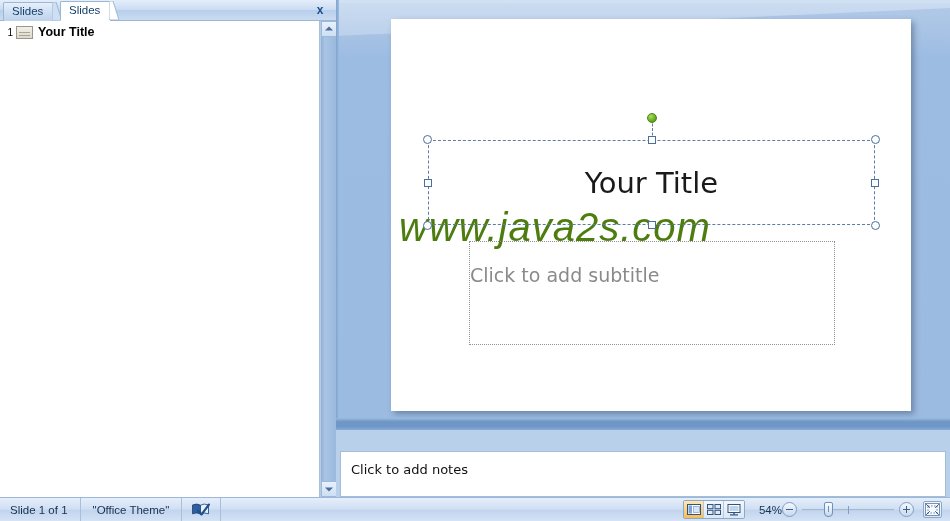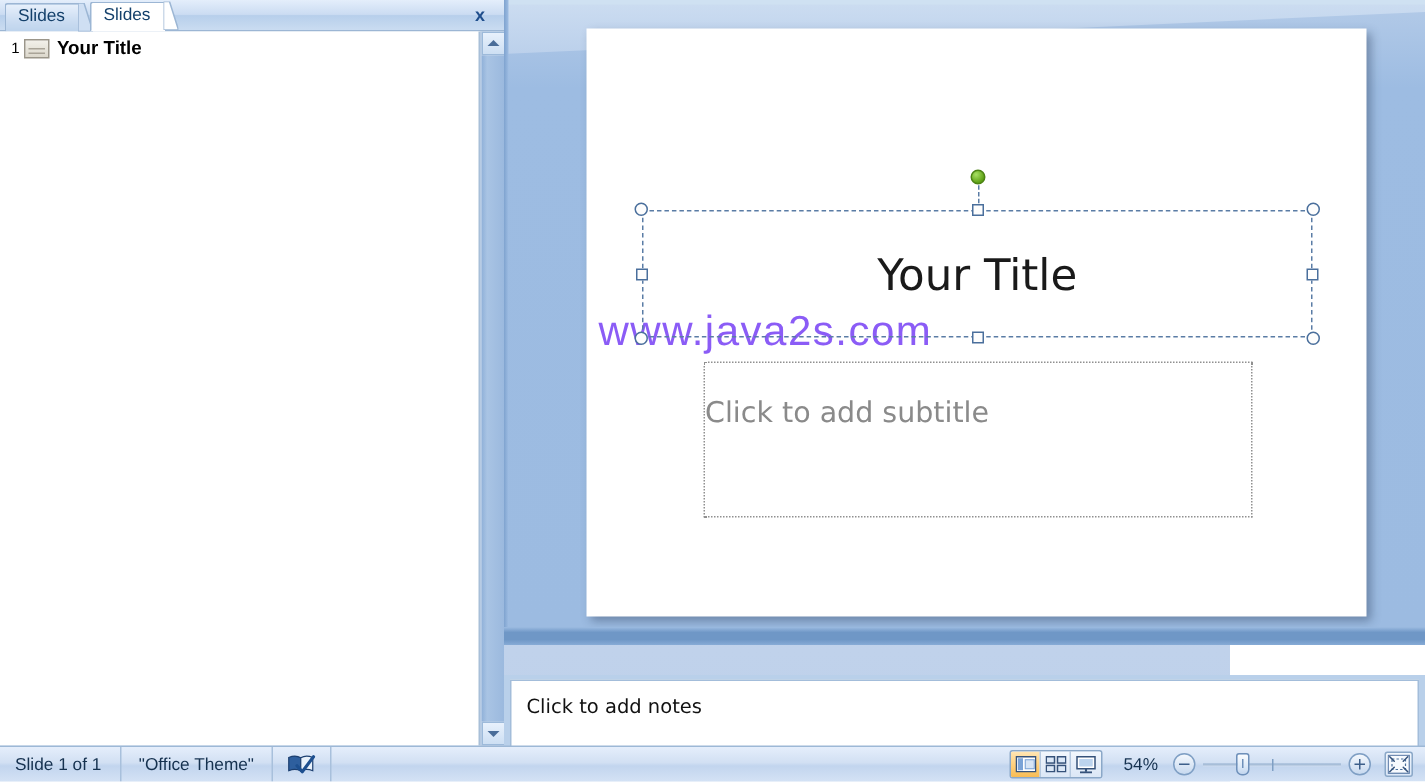--- a/index.html
+++ b/index.html
@@ -163,26 +163,27 @@
   #slide-canvas {
     position: absolute; left: 55px; top: 19px;
     width: 520px; height: 392px;
     background: #ffffff;
     box-shadow: 3px 3px 6px rgba(40,60,90,0.42);
   }
 
   
   #watermark {
     position: absolute; left: 8px; top: 186px;
-    font-size: 28px; color: #8b5cf6;
+    font-size: 40px; color: #4d7c0f;
     letter-spacing: 1px;
     font-family: "Liberation Sans", sans-serif;
     white-space: nowrap;
     pointer-events: none;
     z-index: 1;
+    font-style: italic;
   }
 
   
   #title-box {
     position: absolute;
     left: 37px; top: 121px;
     width: 447px; height: 85px;
     z-index: 3;
   }
   #title-border {
@@ -246,24 +247,24 @@
 
   
   #splitter {
     position: absolute; left: 336px; top: 418px;
     width: 614px; height: 12px;
     background: linear-gradient(to bottom, #9cbbe1 0%, #6f97c6 30%, #6f97c6 70%, #87abd6 100%);
   }
 
   
   #notes-pane {
-    position: absolute; left: 336px; top: 450px;
+    position: absolute; left: 336px; top: 430px;
     width: 614px; height: 67px;
     background: #b9d0ea;
-    padding: 3px 4px 0 4px;
+    padding: 21px 4px 0 4px;
   }
   #notes-inner {
     width: 100%; height: 100%;
     background: #ffffff;
     border: 1px solid #a3bdda;
     padding: 8px 10px;
     cursor: text;
   }
   #notes-text {
     font-size: 13px; color: #111;
@@ -315,21 +316,21 @@
     border-right: 1px solid #b5c9e0;
     background: linear-gradient(to bottom, #f2f7fd, #dbe7f6);
   }
   .view-btn:last-child { border-right: none; }
   .view-btn.active {
     background: linear-gradient(to bottom, #ffe0a8 0%, #fdc濃 50%, #f6b košt 100%);
     background: linear-gradient(to bottom, #ffe6b5 0%, #ffcf7a 55%, #f8bc55 100%);
   }
   #zoom-pct {
     font-size: 11.5px; color: #15314f;
-    margin-right: 10px; min-width: 28px; text-align: right;
+    min-width: 28px; text-align: right;
     cursor: default;
   }
   .zoom-btn {
     width: 15px; height: 15px; border-radius: 50%;
     background: linear-gradient(to bottom, #f4f8fd, #c7d9ef);
     border: 1px solid #7f9fc4;
     position: relative;
     cursor: pointer;
     flex: none;
   }

